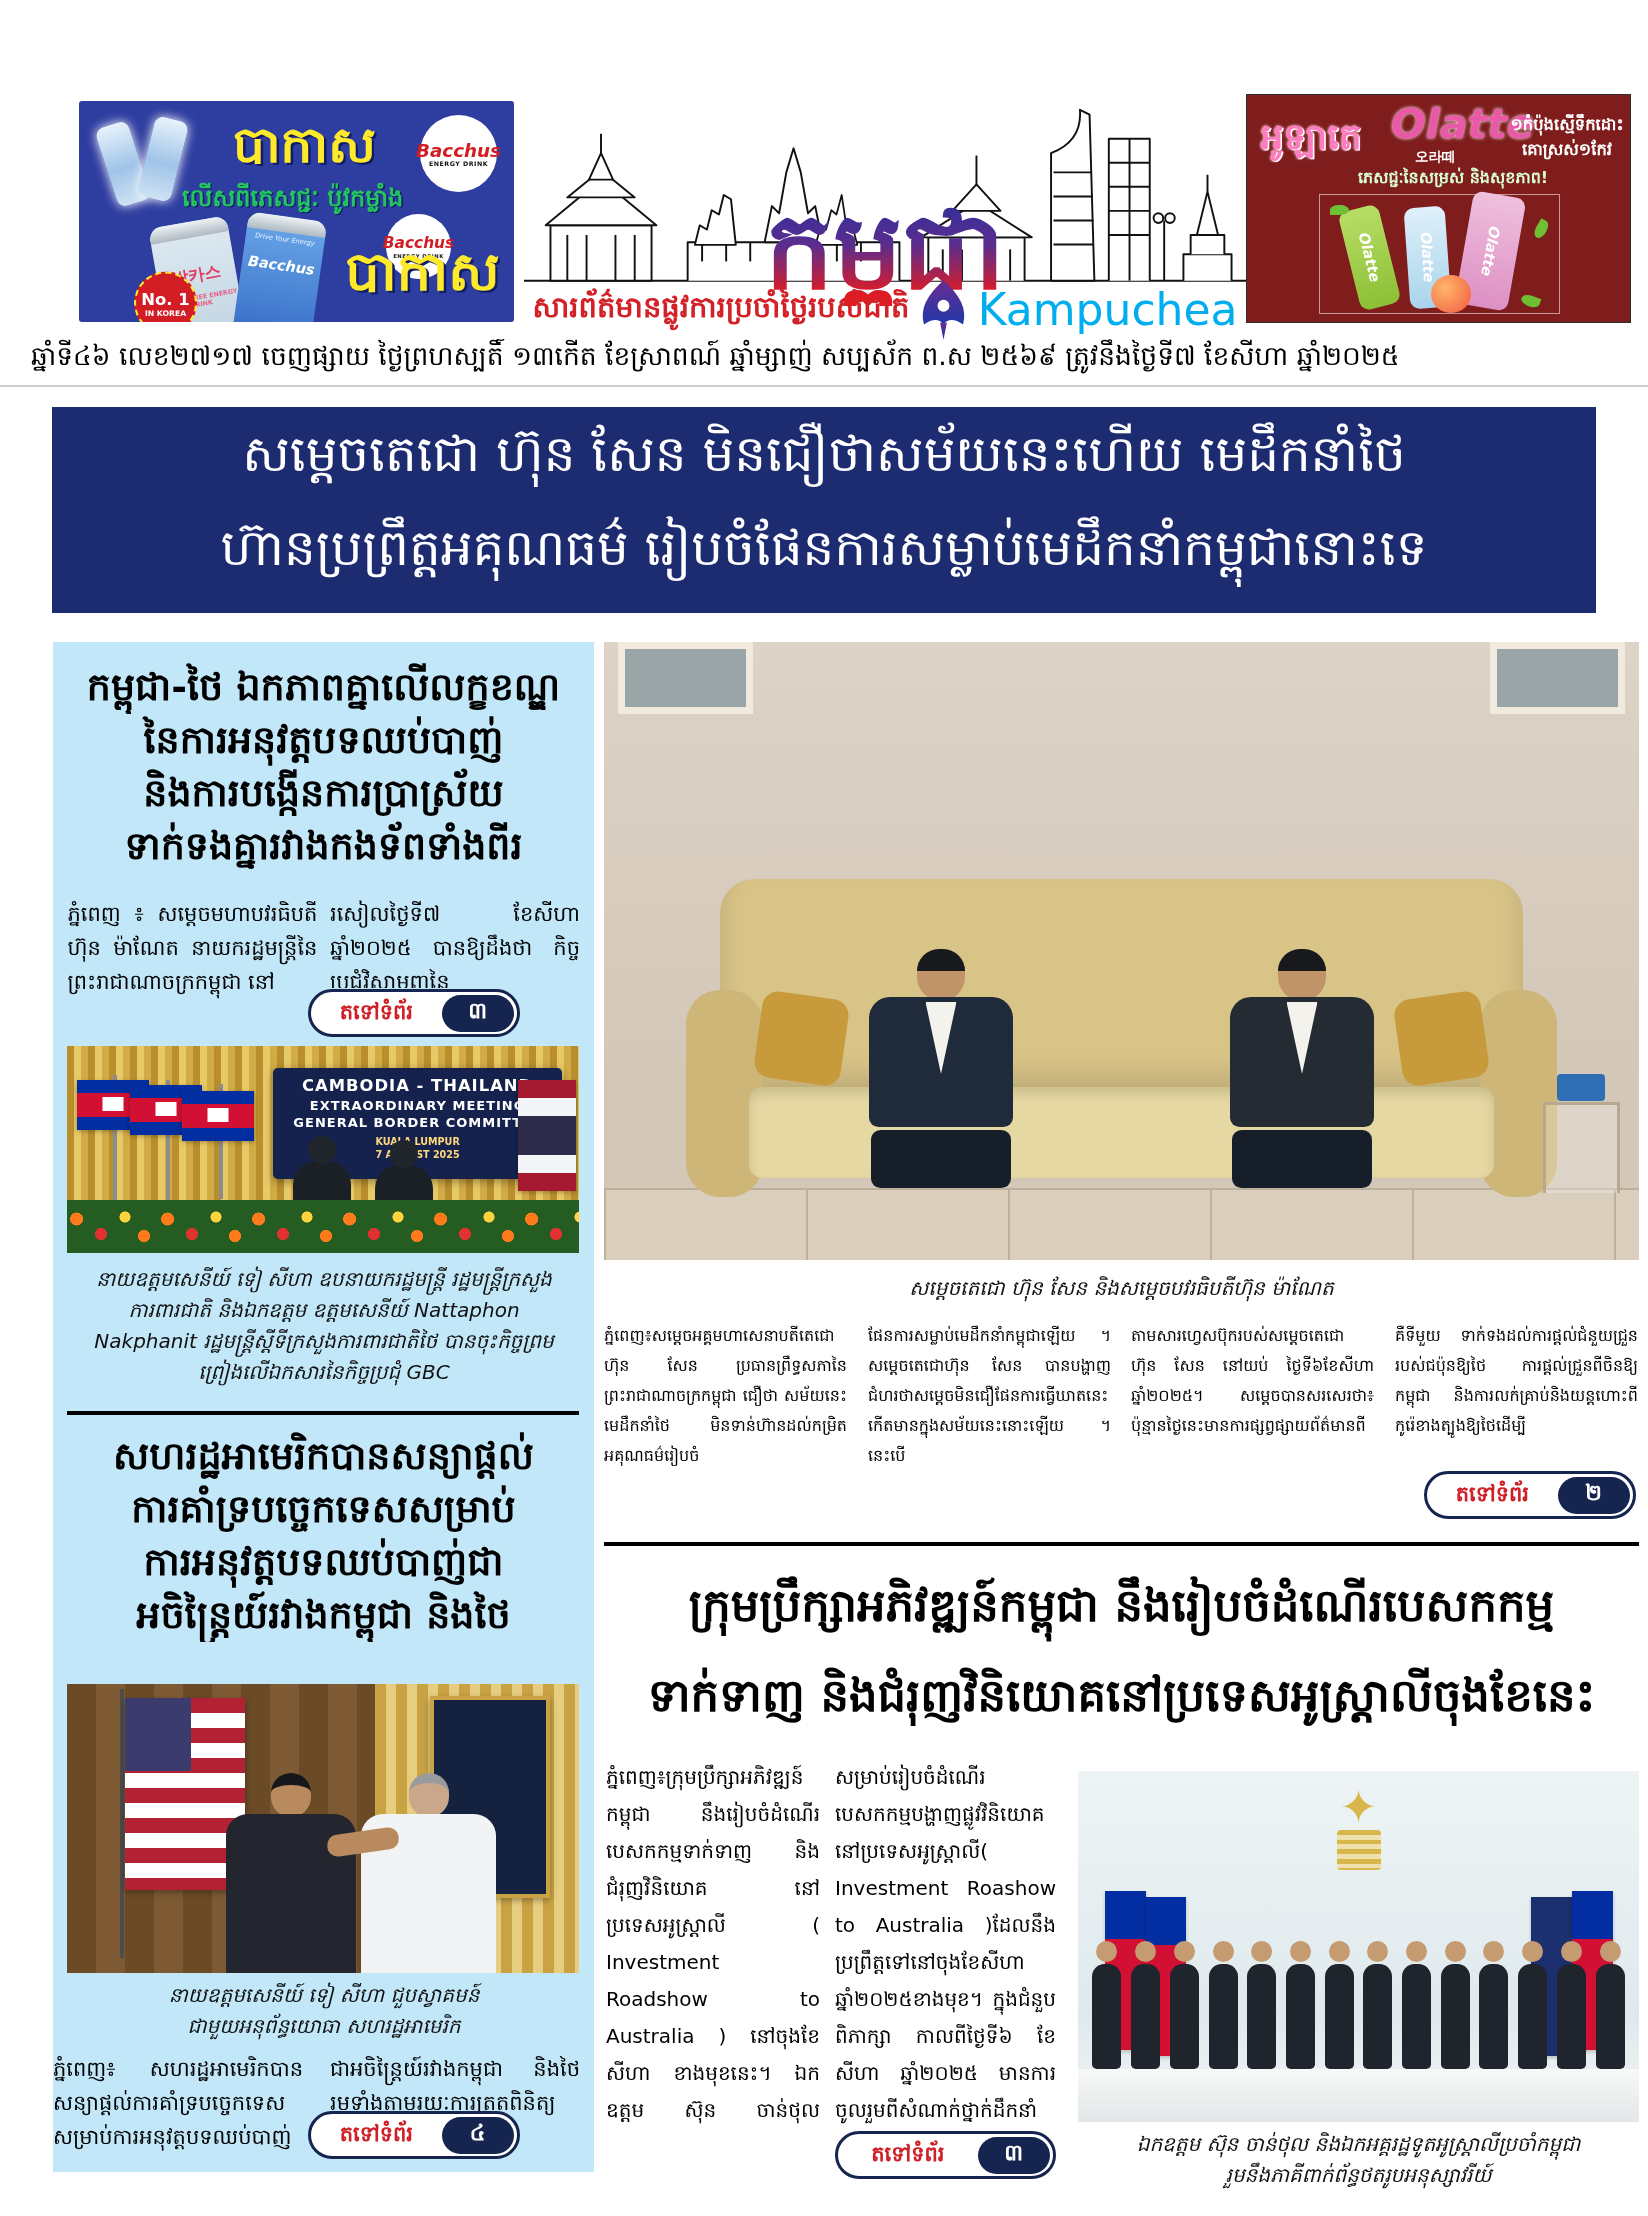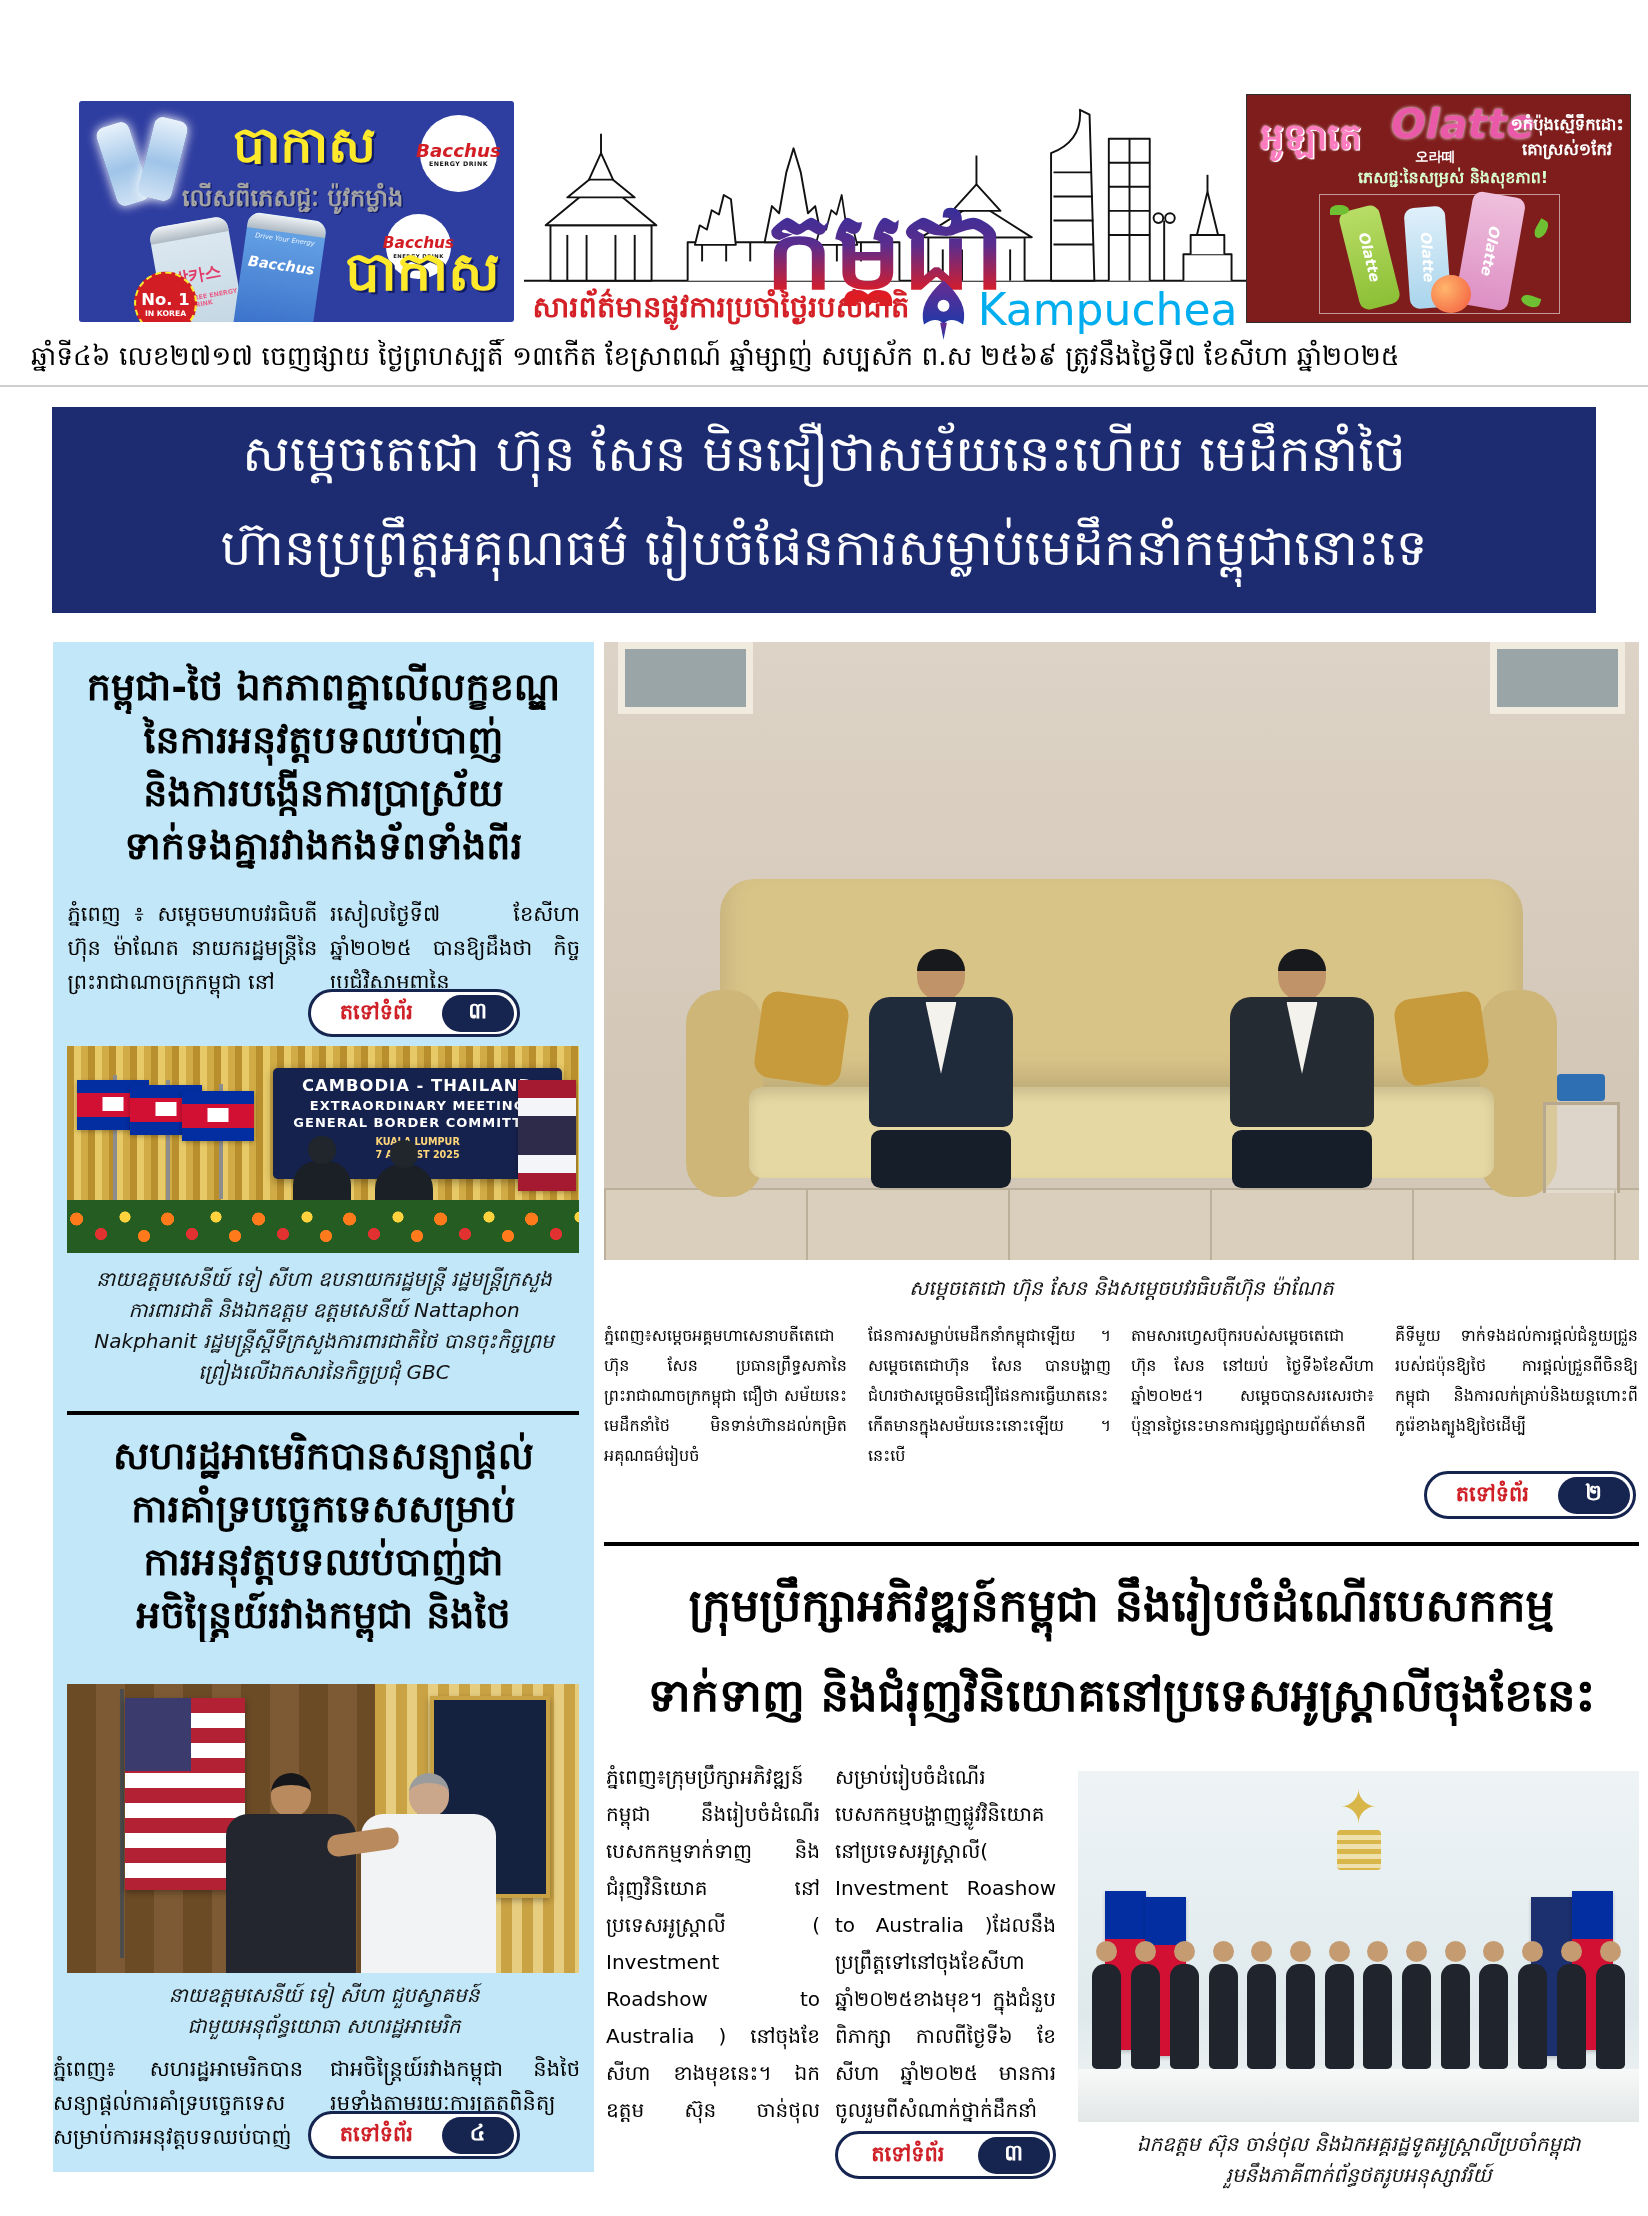--- a/index.html
+++ b/index.html
@@ -5,21 +5,21 @@
   *{box-sizing:border-box}
   html,body{margin:0;padding:0}
   body{font-family:"DejaVu Sans","Liberation Sans",sans-serif;background:#ffffff}
   #page{position:relative;width:1648px;height:2216px;background:#fff;overflow:hidden}
   .abs{position:absolute}
 
   
   .ad-bacchus{left:79px;top:101px;width:435px;height:221px;background:#2e3da0;border-radius:2.9px;overflow:hidden}
   .bx-can-s{width:34px;height:82px;border-radius:8.7px;background:linear-gradient(180deg,#e8f2fb,#9fc4e8 55%,#cfe2f4);box-shadow:0 0 10.6px #fff}
   .bx-title{left:154px;top:12px;font-size:50px;font-weight:800;color:#ffe92b;text-shadow:2.4px 2.4px 0 #101b66;white-space:nowrap}
-  .bx-sub{left:103px;top:82px;font-size:24px;font-weight:800;color:#a3a3a3;text-shadow:1.4px 1.4px 0 #101b66;white-space:nowrap}
+  .bx-sub{left:103px;top:82px;font-size:24px;font-weight:800;color:#22c55e;text-shadow:1.4px 1.4px 0 #101b66;white-space:nowrap}
   .bx-gear{width:77px;height:77px;background:#fff;border-radius:50%;border:4.8px dotted #fff;display:flex;flex-direction:column;align-items:center;justify-content:center}
   .bx-gear .b1{color:#d21d24;font-weight:800;font-style:italic;font-size:18.3px;line-height:19px}
   .bx-gear .b2{color:#111;font-weight:700;font-size:6.3px;letter-spacing:0.5px}
   .bx-can-b{width:79px;height:154px;border-radius:12.5px;position:absolute;overflow:hidden}
   .bx-can-b .lid{height:16.4px;background:linear-gradient(180deg,#eef2f5,#aeb9c2)}
   .bx-silver{background:linear-gradient(180deg,#dfeaf2,#b9cfdd)}
   .bx-blue{background:linear-gradient(180deg,#6aa8e8,#2b5fc0)}
   .bx-canlabel{position:absolute;top:43px;width:100%;text-align:center;font-weight:800;color:#e23a66;font-size:16.4px}
   .bx-canlabel2{position:absolute;top:41px;width:100%;text-align:center;font-weight:800;font-style:italic;color:#fff;font-size:14.4px}
   .bx-cansub{position:absolute;top:72px;width:100%;text-align:center;font-weight:700;color:#e8618a;font-size:6.3px}

